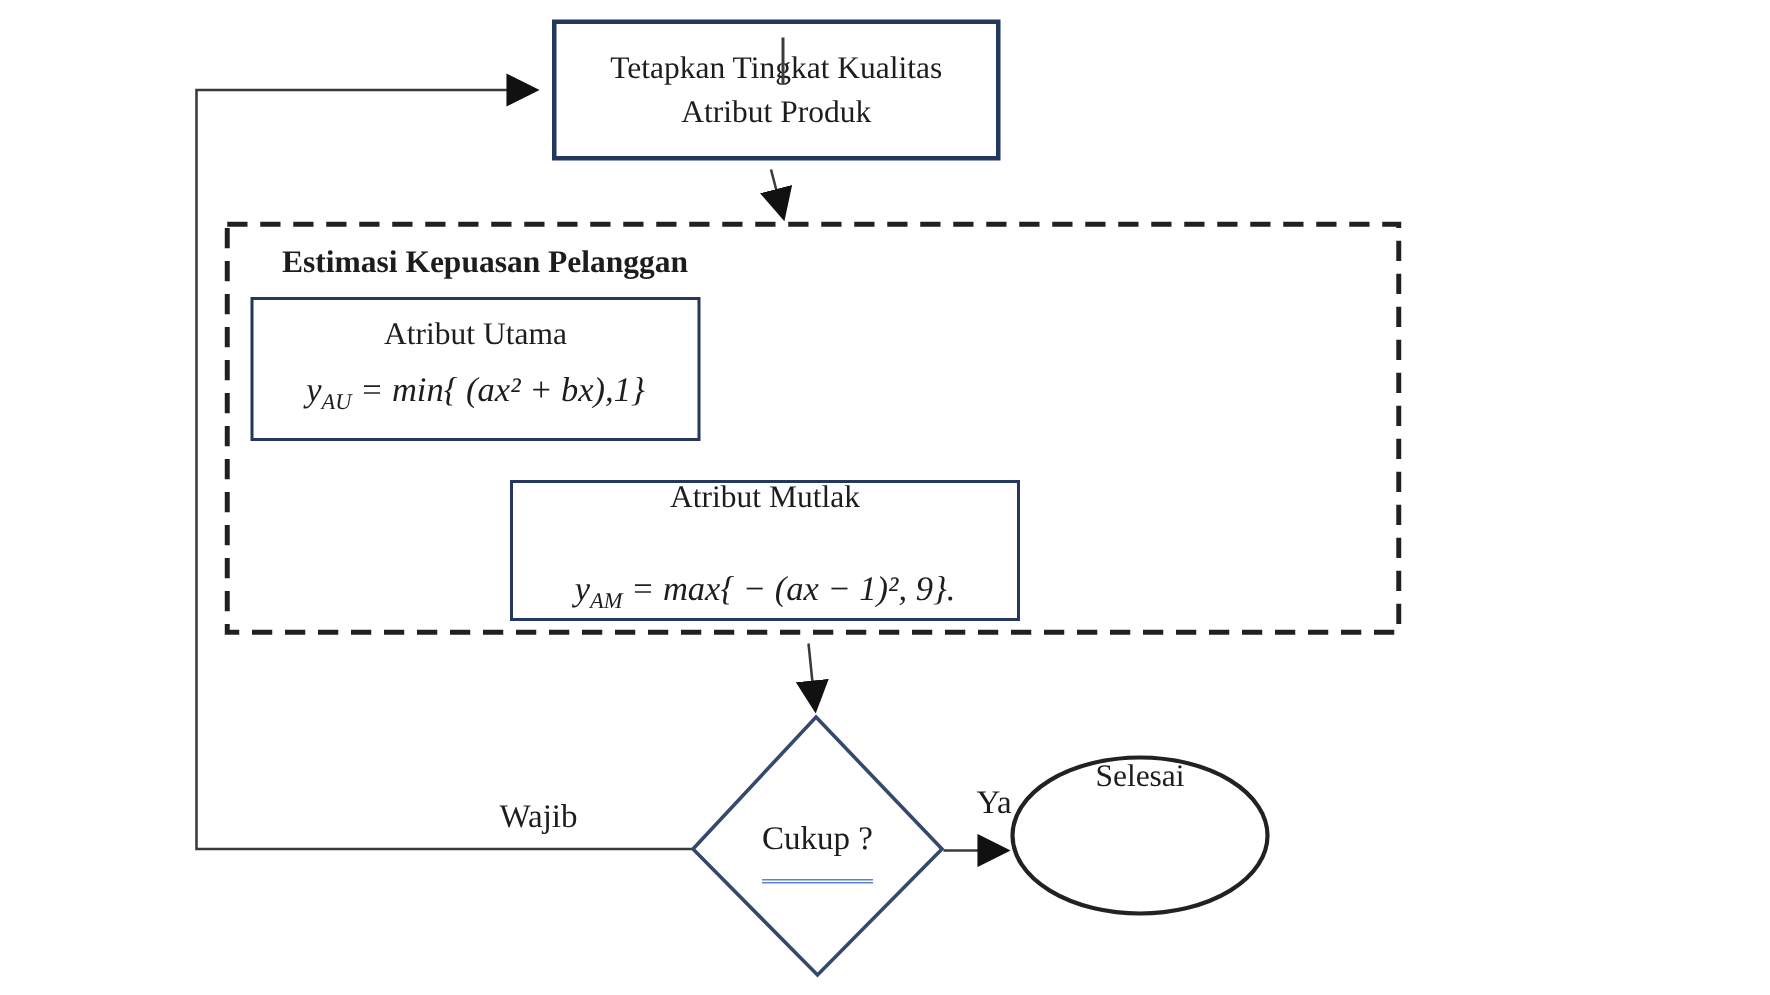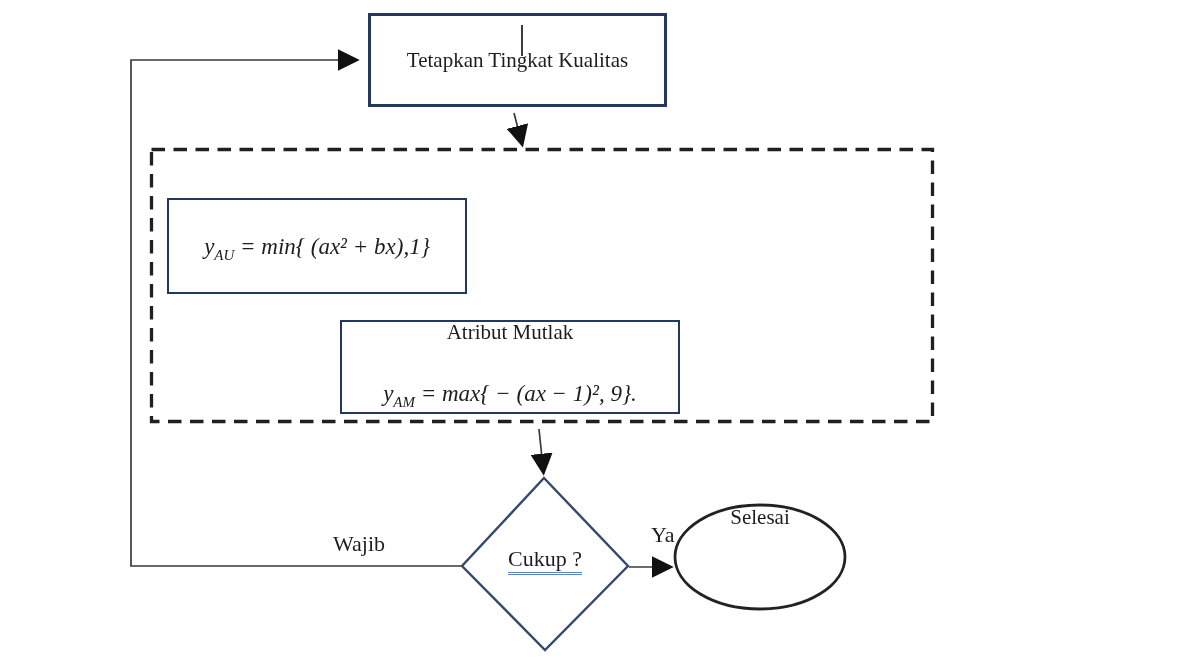--- a/index.html
+++ b/index.html
@@ -32,21 +32,21 @@
   .group-title { position: absolute; left: 188px; top: 162px; font-weight: bold; font-size: 21px; }
   .edge-label { position: absolute; font-size: 22px; }
   .decision-text {
     position: absolute;
     left: 462px; top: 546px; width: 166px;
     text-align: center;
     font-size: 22px;
   }
   .decision-text .u {
     border-bottom: 3px double #5d85c6;
-    padding-bottom: 1px;
+    padding-bottom: 15px;
   }
   .end-label-wrap {
     position: absolute;
     left: 675px; top: 505px; width: 170px; height: 105px;
     display: flex; align-items: flex-start; justify-content: center;
     font-size: 21px;
   }
   .text-cursor {
     position: absolute;
     left: 521px; top: 25px; width: 2px; height: 31px;
@@ -75,26 +75,29 @@
 
     <line x1="629" y1="567" x2="666" y2="567" stroke="#3a3a3a" stroke-width="1.7" marker-end="url(#ah)"></line>
 
     <polygon points="544,478 628,566 545,650 462,566" fill="#ffffff" stroke="#34496b" stroke-width="2.4"></polygon>
 
     <ellipse cx="760" cy="557" rx="85" ry="52" fill="#ffffff" stroke="#222222" stroke-width="2.8"></ellipse>
   </svg>
 
   <div class="box" style="left:368px; top:13px; width:299px; height:94px;">
     <div class="start-line">Tetapkan Tingkat Kualitas</div>
+    <div class="start-line">Atribut Produk</div>
   </div>
 
   <div class="text-cursor"></div>
 
+  <div class="group-title">Estimasi Kepuasan Pelanggan</div>
 
   <div class="box inner" style="left:167px; top:198px; width:300px; height:96px;">
+    <div class="box-title">Atribut Utama</div>
     <div class="formula"><span>y</span><sub>AU</sub><span> = min{ (ax² + bx),1}</span></div>
   </div>
 
 
   <div class="box inner" style="left:340px; top:320px; width:340px; height:94px;gap:24px;">
     <div class="box-title">Atribut Mutlak</div>
     <div class="formula"><span>y</span><sub>AM</sub><span> = max{ − (ax − 1)², 9}.</span></div>
   </div>
 
   <div class="decision-text">

